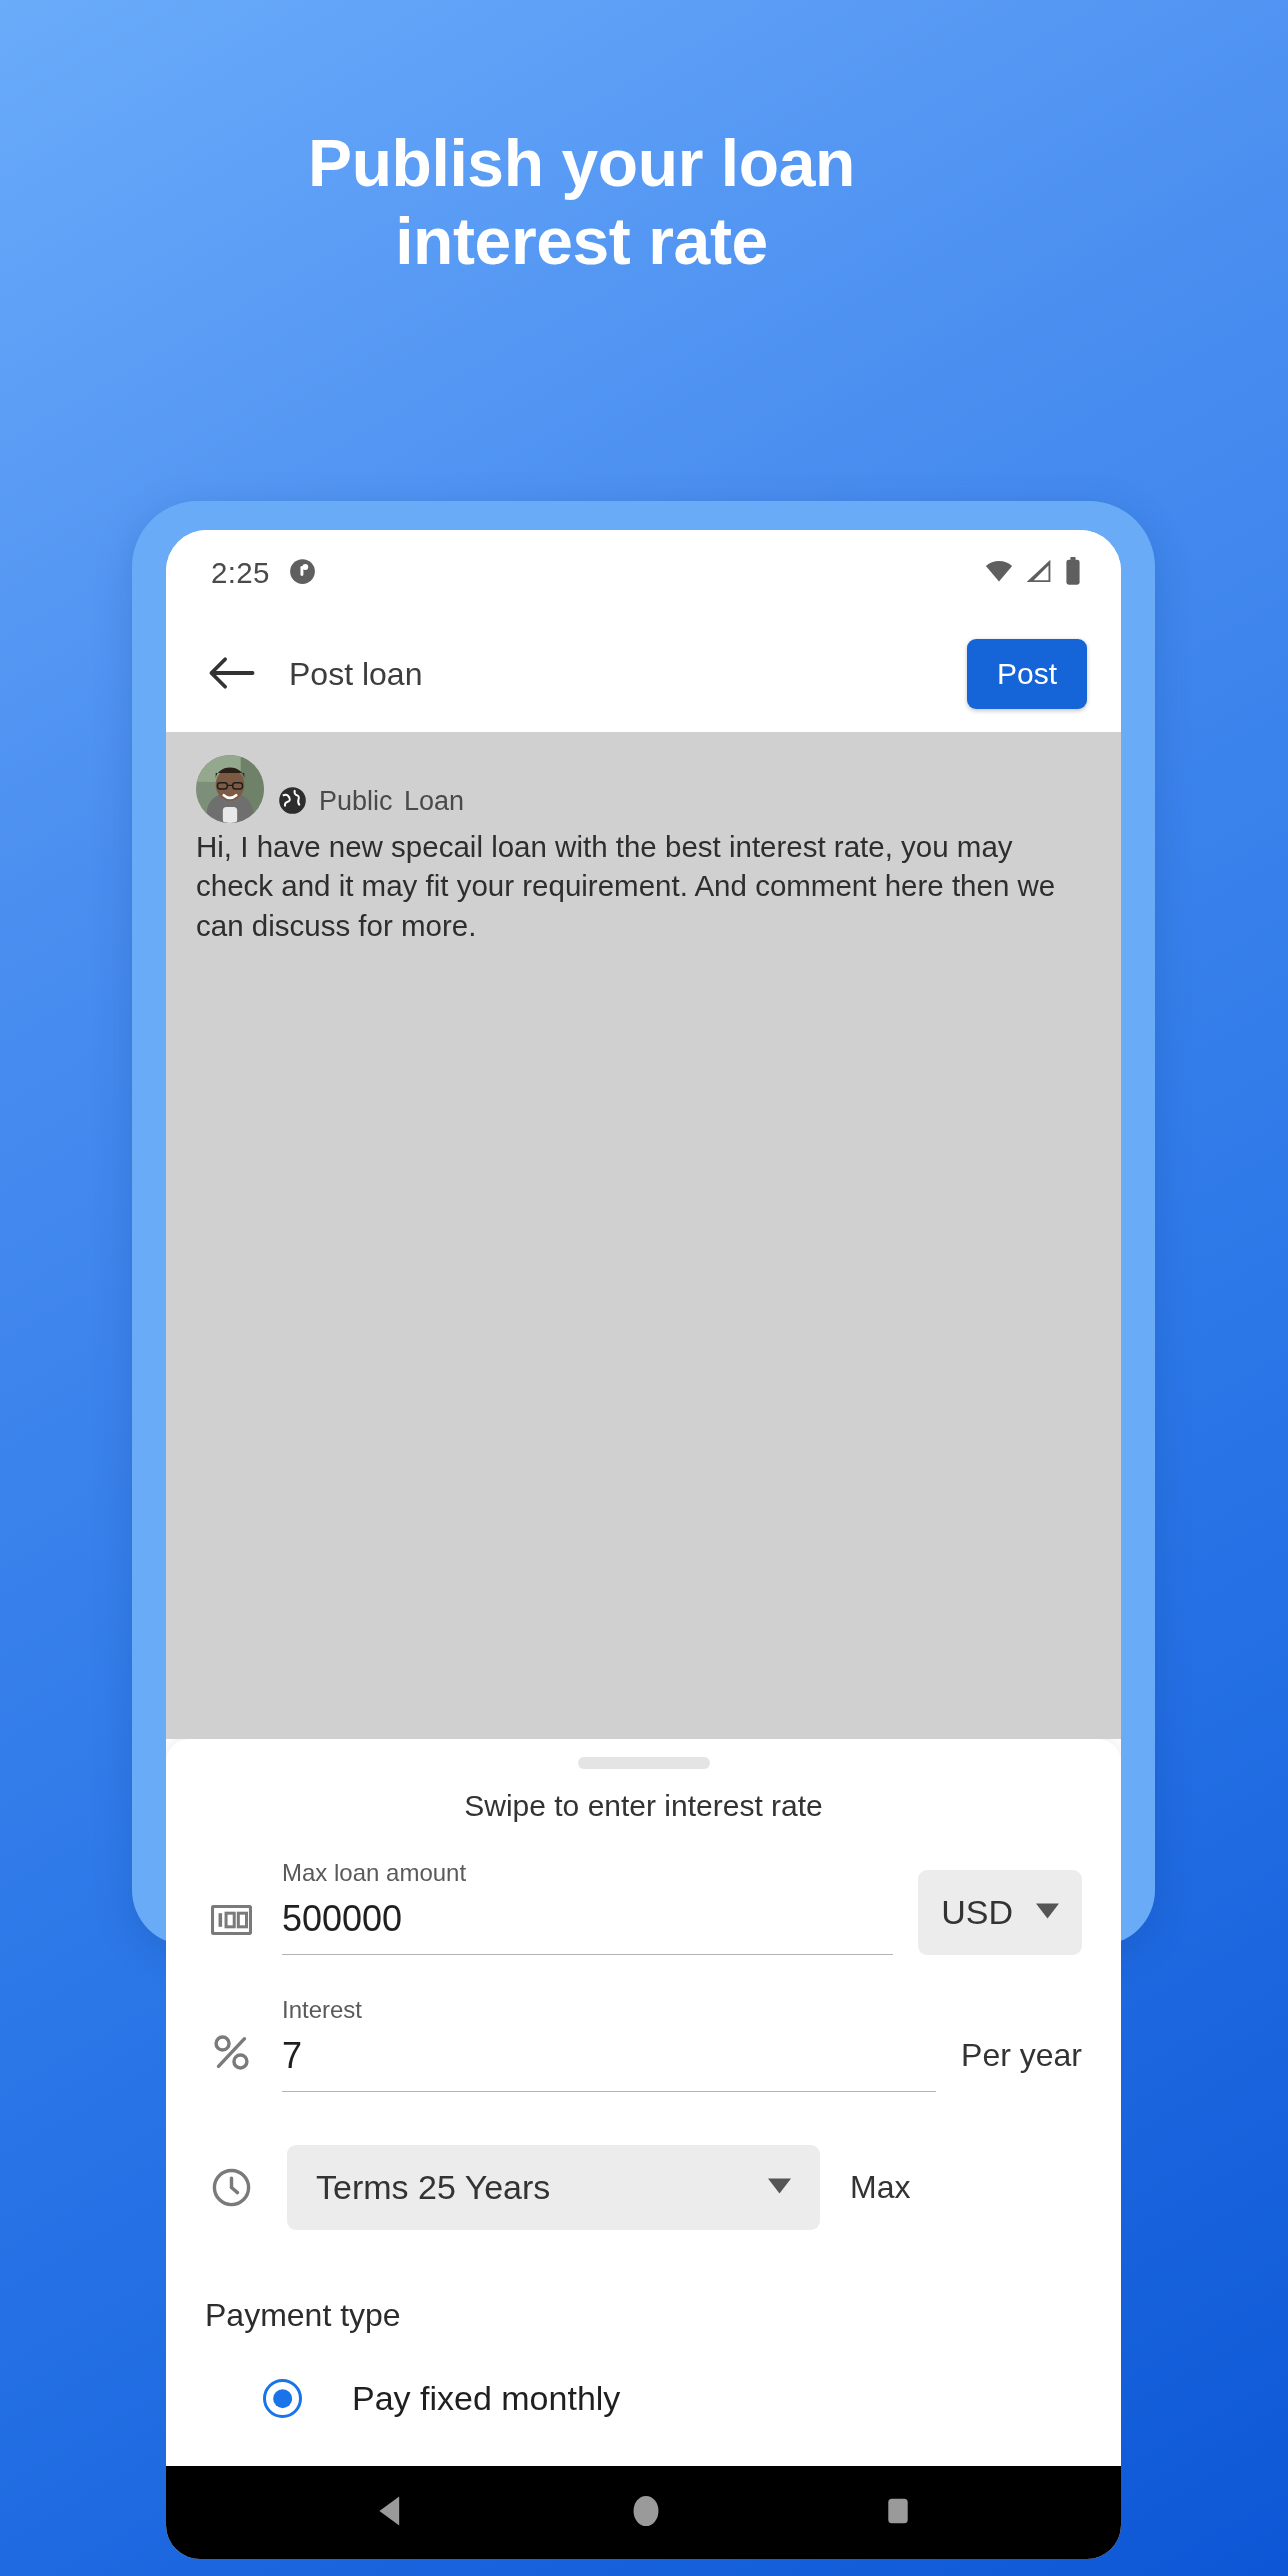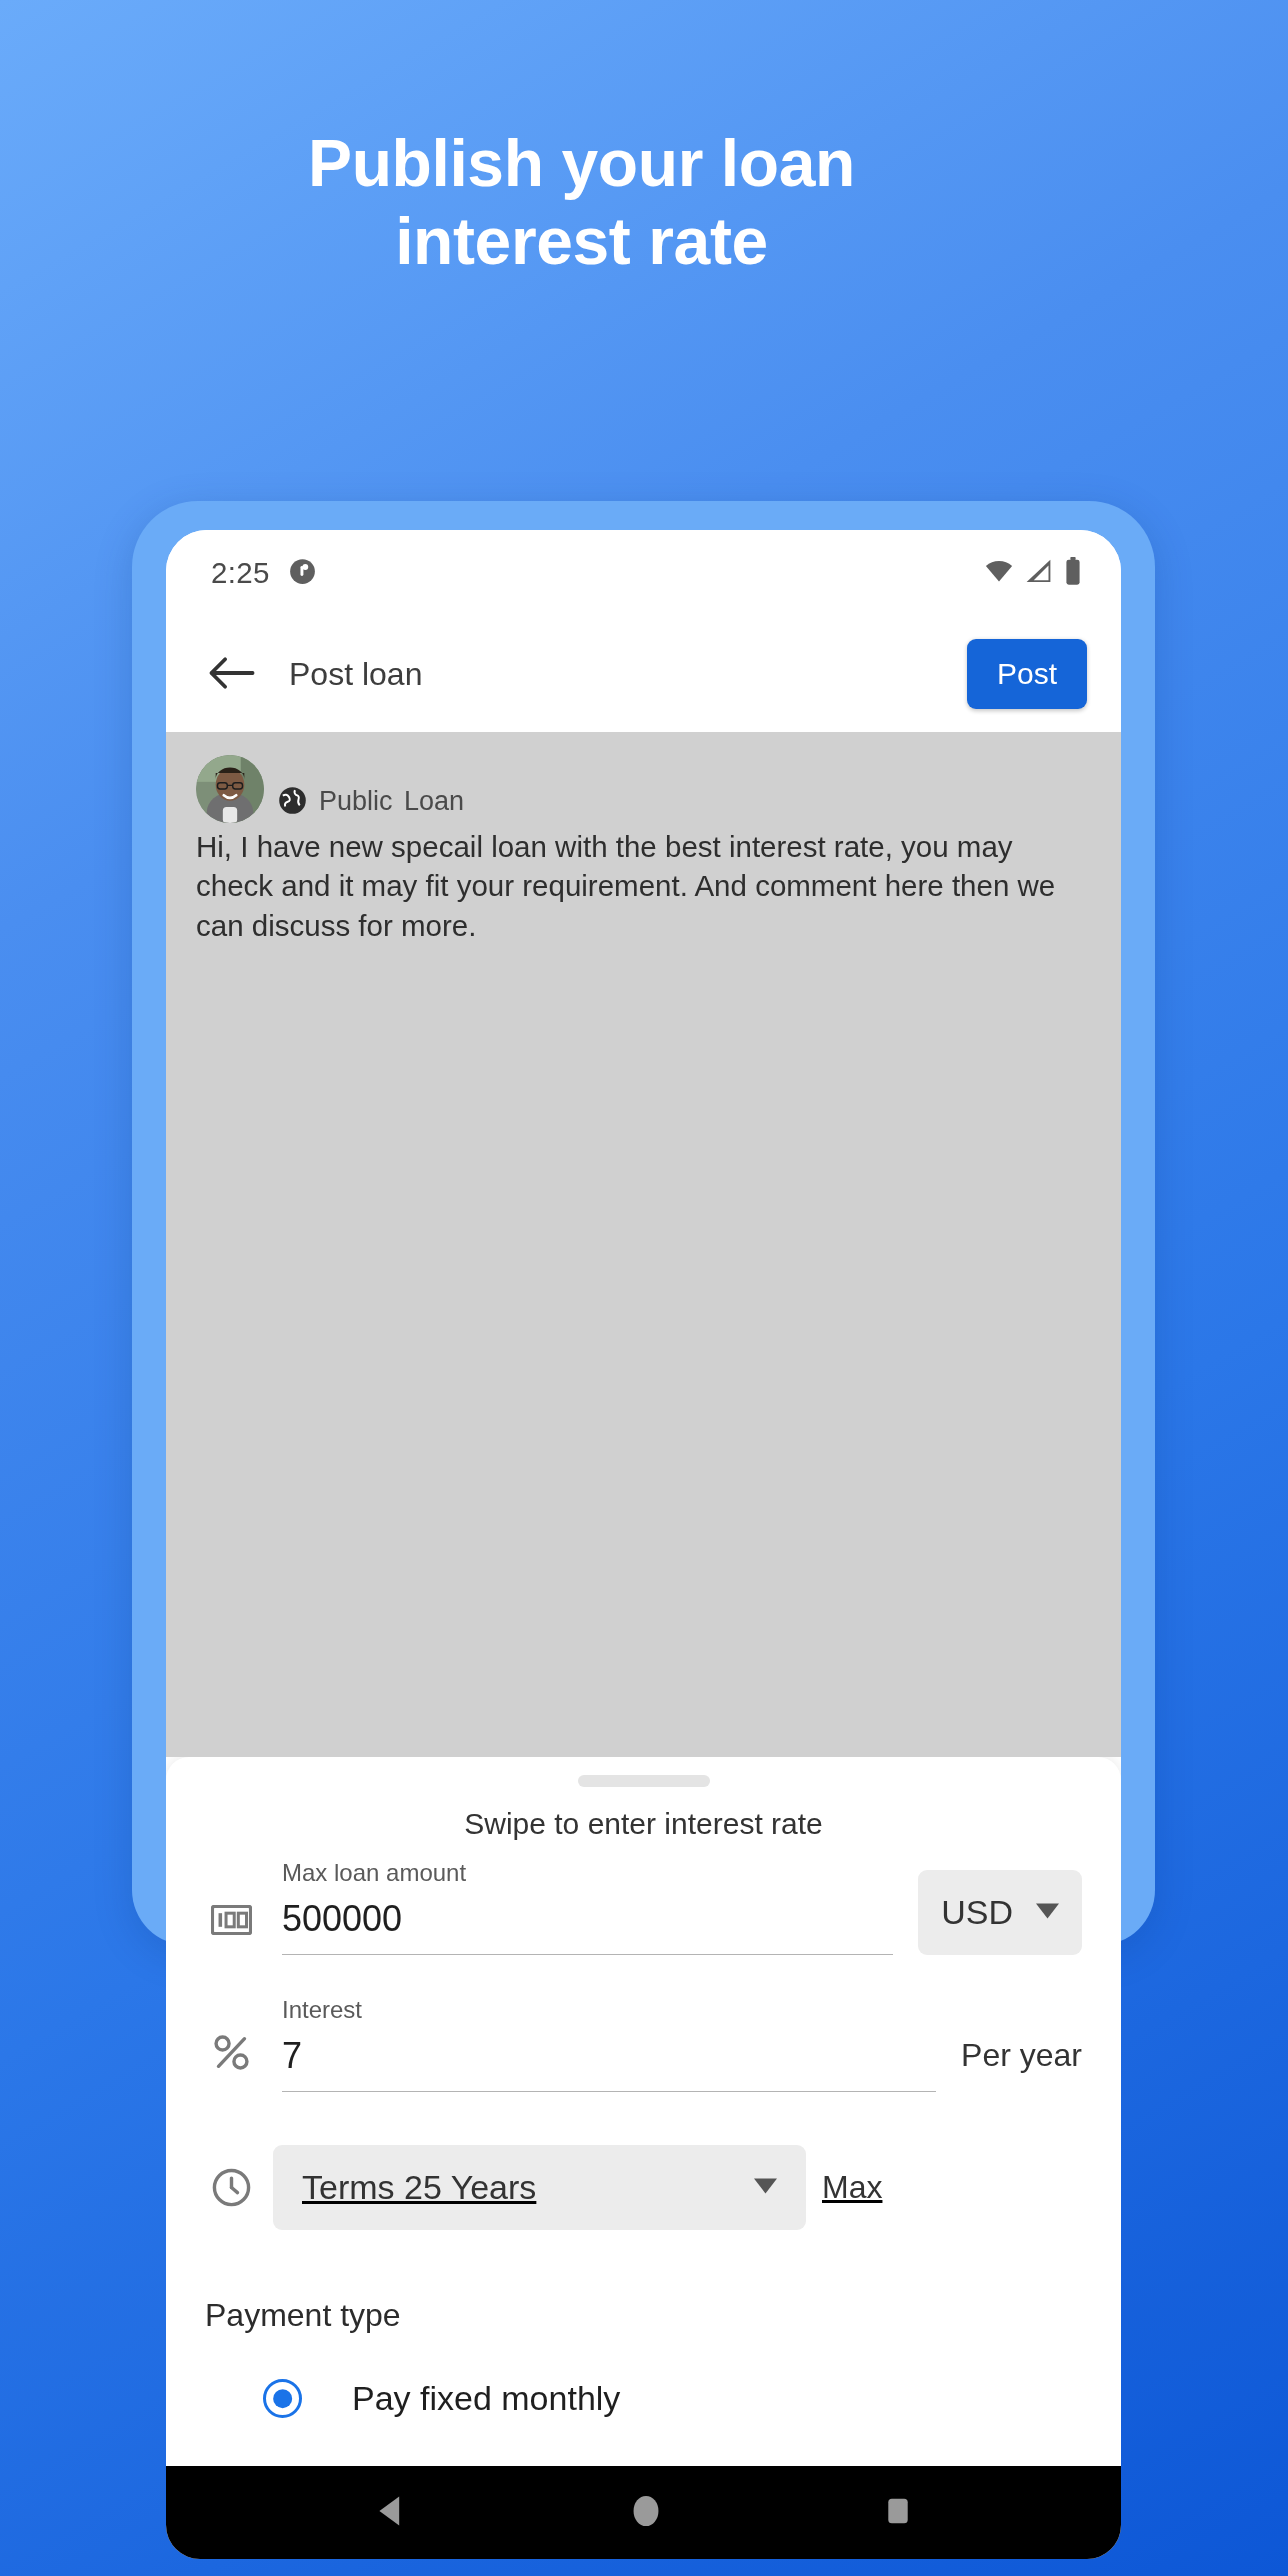--- a/index.html
+++ b/index.html
@@ -171,21 +171,21 @@
     height: 12.5px;
     border-radius: 6.3px;
     background: #e4e4e4;
     margin: 0 auto 19.7px auto;
     cursor: grab;
   }
   .sheet-title {
     text-align: center;
     font-size: 30px;
     color: #333333;
-    margin-bottom: 18px;
+    margin-bottom: 36px;
   }
 
   .form-row {
     display: flex;
     align-items: flex-end;
     padding: 0 39px;
     gap: 25px;
   }
   .row-icon {
     width: 52px;
@@ -237,23 +237,22 @@
     font-size: 32px;
     color: #333333;
     padding-bottom: 18px;
     white-space: nowrap;
   }
 
   .terms-row {
     display: flex;
     align-items: center;
     padding: 12px 39px;
-    gap: 16px;
+    gap: 30px;
     margin-top: 41px;
-    text-decoration: underline;
   }
   .terms-row .row-icon { padding-bottom: 0; }
   .terms-select {
     flex: 1;
     background: #ececec;
     border-radius: 9px;
     display: flex;
     align-items: center;
     justify-content: space-between;
     padding: 23px 29px;

